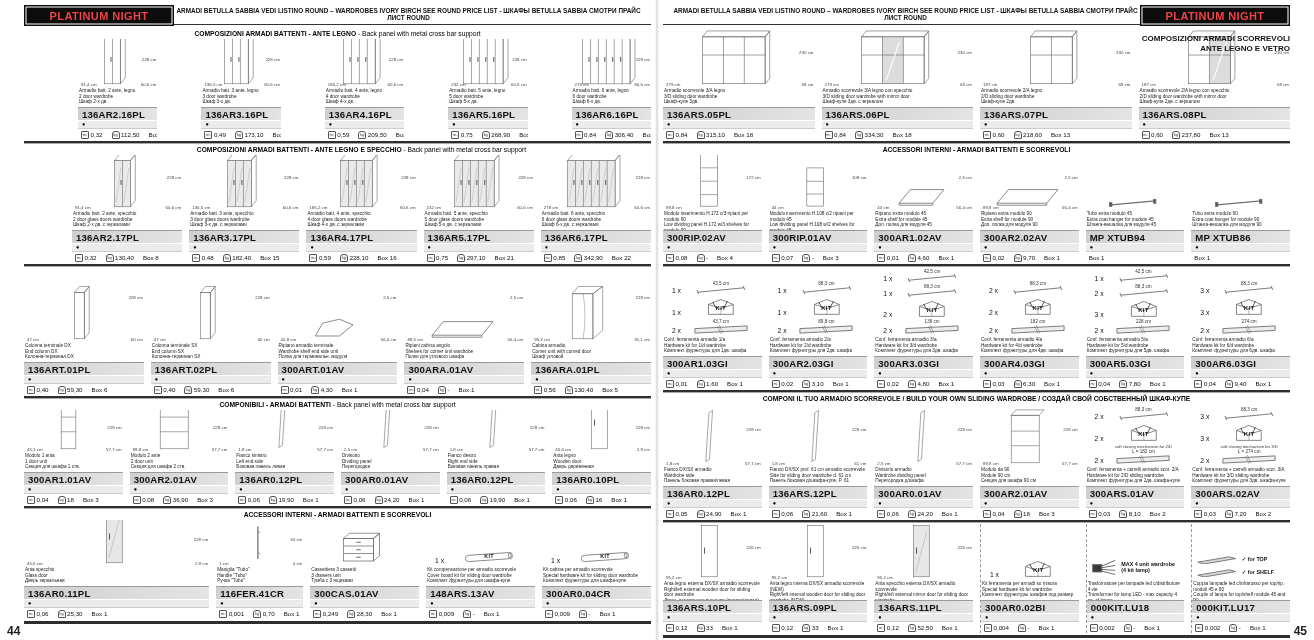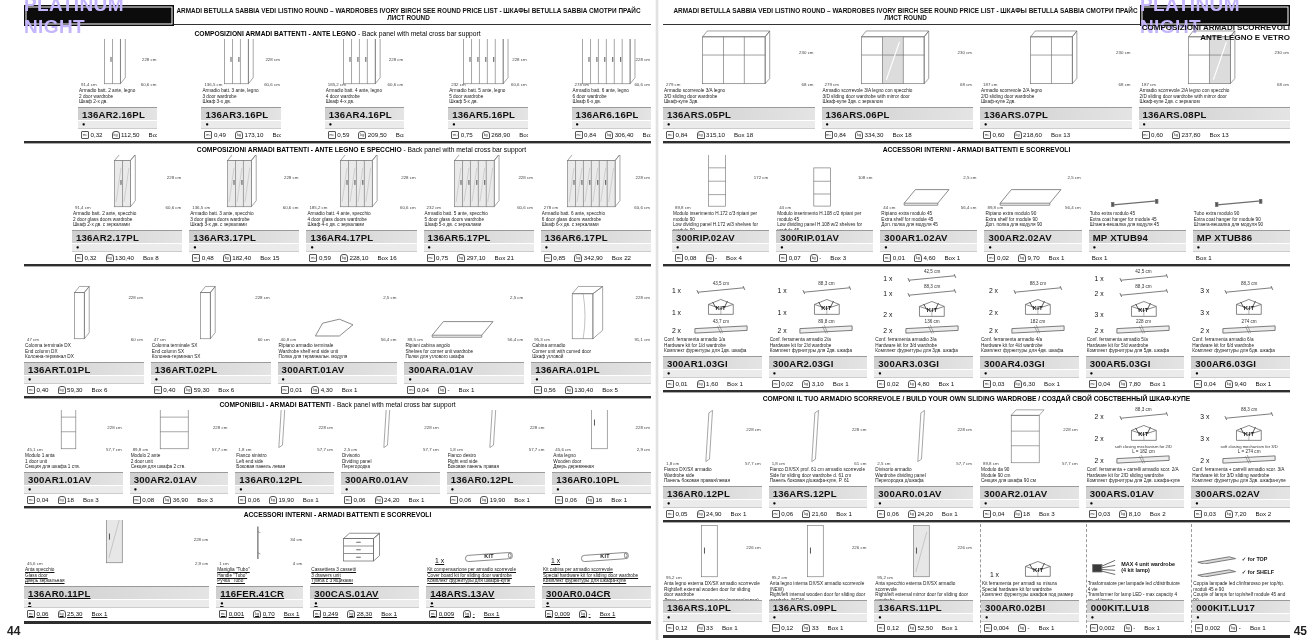--- a/index.html
+++ b/index.html
@@ -5,30 +5,30 @@
   *{box-sizing:border-box;margin:0;padding:0}
   html,body{width:1314px;height:640px;overflow:hidden;background:#fff;
     font-family:"Liberation Sans", sans-serif;color:#111}
   .spread{position:relative;width:1314px;height:640px;display:flex}
   .spine{position:absolute;left:655px;top:0;bottom:0;width:4px;
     background:linear-gradient(90deg,#fff,#d8d8d8,#fff);z-index:5}
   .page{position:relative;width:657px;height:640px;overflow:hidden}
   .page-left{padding:0 6px 0 24px}
   .page-right{padding:0 24px 0 6px}
   .pg-head{position:relative;height:28px}
-  .brand{position:absolute;top:5px;width:150px;height:21px;background:#0c0c0c;color:#c4b5fd;
-    display:flex;align-items:center;justify-content:center;font-weight:bold;font-size:19px;
+  .brand{position:absolute;top:5px;width:150px;height:21px;background:#0c0c0c;color:#ef4444;
+    display:flex;align-items:center;justify-content:center;font-weight:bold;font-size:11px;
     letter-spacing:.4px;box-shadow:inset 0 0 0 1.5px #0c0c0c, inset 0 0 0 2.5px #fff}
   .page-left .brand{left:0}
   .page-right .brand{right:0}
   .topnote{font-weight:bold;font-size:6.4px;color:#111;text-align:center;
     padding:7px 2px 3px;border-bottom:1.2px solid #333;line-height:1.1}
   .page-left .topnote{margin-left:142px}
   .page-right .topnote{margin-right:142px}
-  .subtitle{position:absolute;top:23px;right:24px;text-align:right;font-weight:bold;
+  .subtitle{position:absolute;top:34px;right:24px;text-align:right;font-weight:bold;
     font-size:8px;line-height:1.3;z-index:4}
   .rows{display:block}
   .rowsep{height:2px;background:#2e2e2e;box-shadow:0 1px 0 #aaa;margin:1px 0}
   .rowblock{display:flex;flex-direction:column;overflow:hidden}
   .rowhead{flex:none;text-align:center;font-size:6.7px;padding:2px 0 1px;color:#000}
   .rowhead b{font-weight:bold}
   .cellgrid{flex:1;min-height:0;display:grid;gap:0 7px;padding-top:1px}
   .cell{display:flex;flex-direction:column;min-width:0;overflow:hidden}
   .draw{flex:1;min-height:0;position:relative;display:flex;align-items:flex-end;
     justify-content:center;padding:2px 10px 3px 6px}
@@ -929,21 +929,21 @@
                   <span>16</span>
                 </span>
                 <span class="vbox">Box 1</span>
               </div>
             </div>
           </div>
         </div>
         <div class="rowsep"></div>
         <div class="rowblock last" style="height: 110px;">
           <div class="rowhead"><b>ACCESSORI INTERNI - ARMADI BATTENTI E SCORREVOLI</b><span></span></div>
-          <div class="cellgrid" style="grid-template-columns: 1.7fr 0.8fr 1fr 1fr 1fr; text-decoration: underline;">
+          <div class="cellgrid" style="grid-template-columns: 1.7fr 0.8fr 1fr 1fr 1fr;">
             <div class="cell">
               <div class="draw">
                 <span>
                   <svg viewBox="0 0 36 92" height="56" fill="none" stroke="#6e6e6e" stroke-width="1">
                     <rect x="4" y="6" width="26" height="84" fill="#e7e7e7"></rect>
                     <line x1="8" y1="82" x2="26" y2="16" stroke="#b0b0b0"></line>
                     <line x1="9" y1="42" x2="9" y2="52" stroke="#3a3a3a" stroke-width="1.4"></line>
                   </svg>
                 </span>
                 <span class="dh">228 cm</span>
@@ -1302,21 +1302,21 @@
                   <span>237,80</span>
                 </span>
                 <span class="vbox">Box 13</span>
               </div>
             </div>
           </div>
         </div>
         <div class="rowsep"></div>
         <div class="rowblock" style="height: 119px;">
           <div class="rowhead"><b>ACCESSORI INTERNI - ARMADI BATTENTI E SCORREVOLI</b><span></span></div>
-          <div class="cellgrid" style="grid-template-columns: repeat(6, 1fr); margin-left: 9px;">
+          <div class="cellgrid" style="grid-template-columns: repeat(6, 1fr);">
             <div class="cell">
               <div class="draw">
                 <span>
                   <svg viewBox="0 0 44 92" height="56" fill="none" stroke="#6e6e6e" stroke-width="1">
                     <rect x="6" y="3" width="28" height="86"></rect>
                     <line x1="6" y1="26" x2="34" y2="26"></line>
                     <line x1="6" y1="48" x2="34" y2="48"></line>
                     <line x1="6" y1="70" x2="34" y2="70"></line>
                   </svg>
                 </span>

